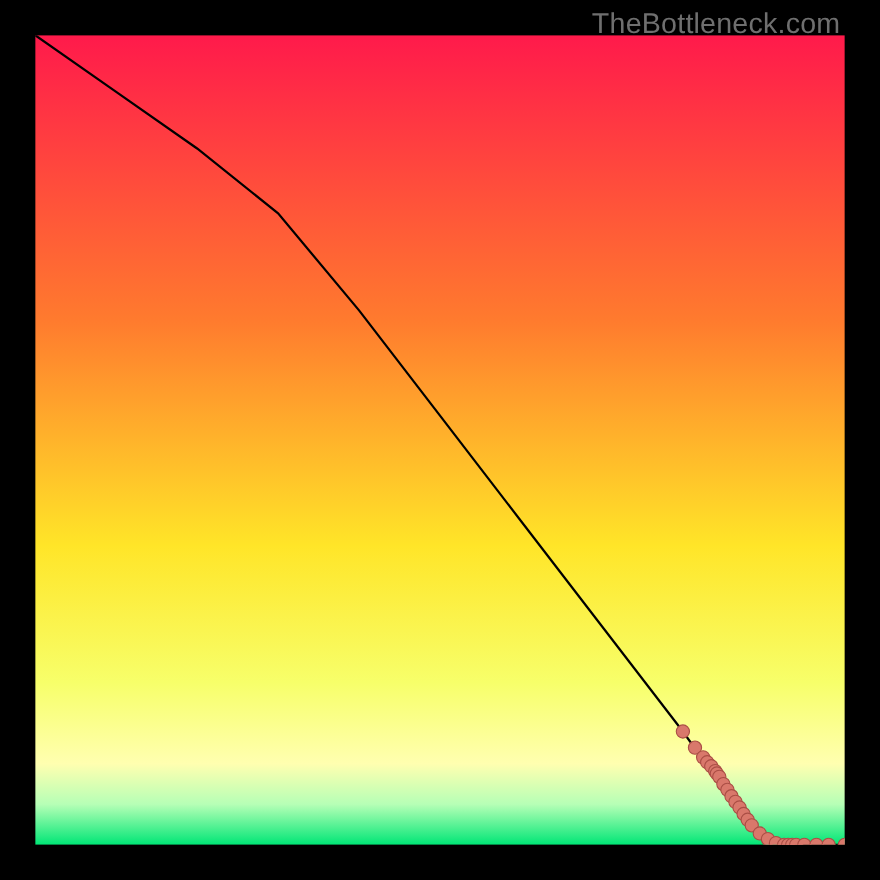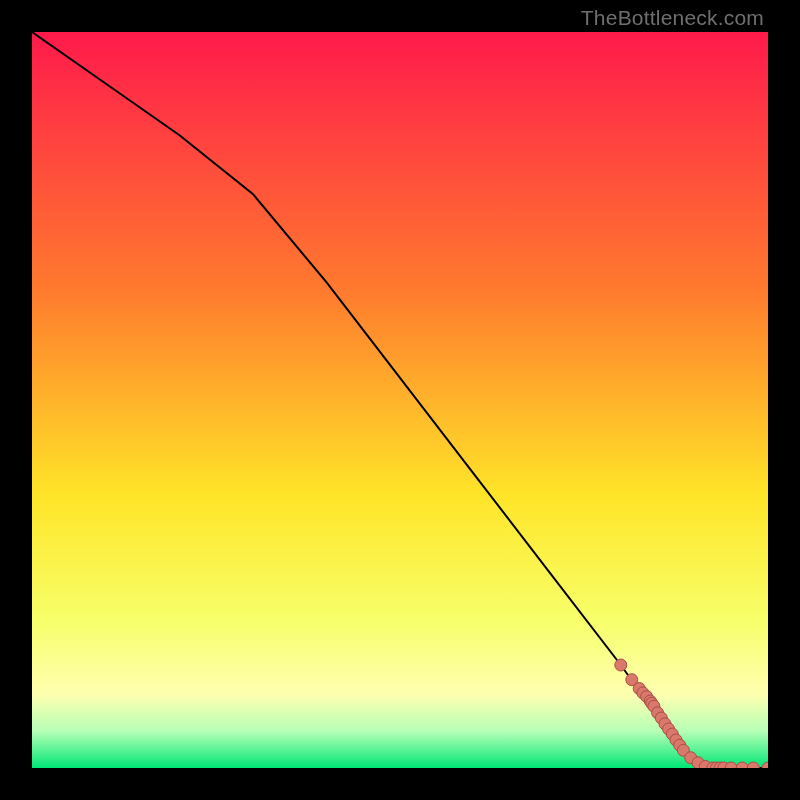--- a/index.html
+++ b/index.html
@@ -24,21 +24,21 @@
     left: 0;
     top: 0;
     width: 736px;
     height: 736px;
   }
   .watermark {
     position: absolute;
     top: 6px;
     right: 36px;
     color: #6f6f6f;
-    font-size: 21px;
+    font-size: 26px;
     font-weight: 500;
     letter-spacing: 0.2px;
   }
   svg { display: block; }
 </style>
 </head>
 <body>
 
 <div class="watermark">TheBottleneck.com</div>
 

